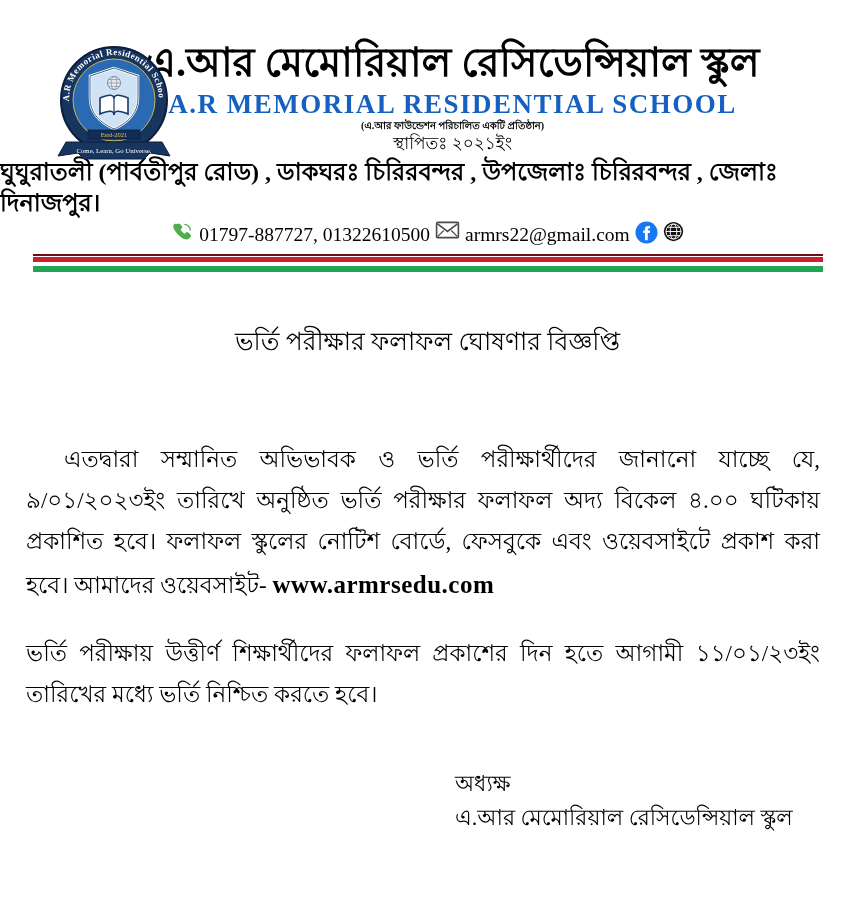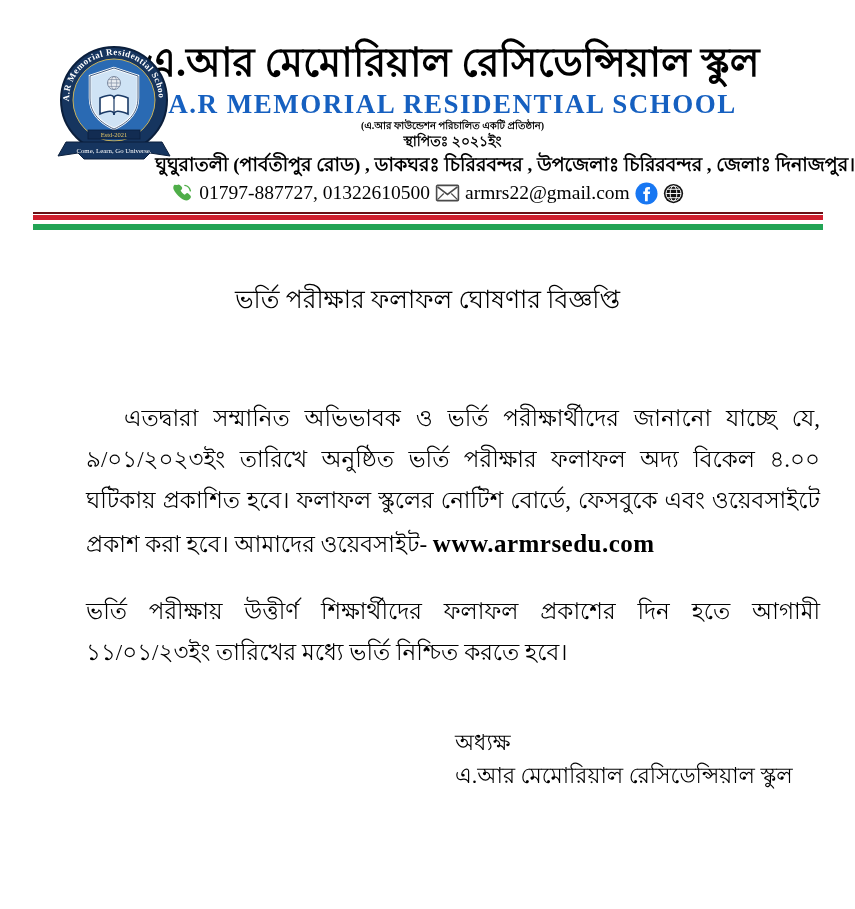--- a/index.html
+++ b/index.html
@@ -9,37 +9,37 @@
 
   
   .header{position:relative;padding-top:40px;}
   .logo-wrap{position:absolute;left:52px;top:46px;width:124px;height:118px;}
   .head-text{margin-left:95px;margin-right:45px;text-align:center;}
   .school-name-bn{font-size:40px;font-weight:bold;line-height:1.15;letter-spacing:0px;
                   font-family:"Liberation Serif","DejaVu Serif",serif;}
   .school-name-en{font-size:27px;font-weight:bold;color:#1660c0;letter-spacing:1.5px;
                   line-height:1.2;margin-top:2px;font-family:"Liberation Serif","DejaVu Serif",serif;}
   .tagline{font-size:10px;line-height:1.25;font-weight:600;}
-  .established{font-size:14px;line-height:1.25;font-weight:700;}
-  .address{font-size:19px;line-height:1.3;margin-top:3px;text-align:right;font-weight:600;}
+  .established{font-size:17px;line-height:1.25;font-weight:400;}
+  .address{font-size:24px;line-height:1.3;margin-top:3px;text-align:left;font-weight:600;}
   .contact{font-size:19.5px;line-height:1.45;margin-top:1px;text-align:center;
-           display:flex;justify-content:center;align-items:center;gap:5px;}
+           display:flex;justify-content:center;gap:5px;}
   .contact .txt{white-space:nowrap;}
   .icon{display:inline-block;vertical-align:middle;line-height:0;}
 
   
   .band{margin:5px 32px 0 33px;}
   .band .line-dark{height:2px;background:#6b0f14;}
   .band .line-red{height:5px;background:#cf1f2e;margin-top:1px;}
   .band .line-gap{height:4px;background:#ffffff;}
   .band .line-green{height:6px;background:#22a455;}
 
   
   .notice-title{margin-top:54px;text-align:center;font-size:25px;font-weight:normal;line-height:1.3;}
-  .body-text{margin:0 35px 0 86px;font-size:23px;line-height:1.78;text-align:justify;}
+  .body-text{margin:0 35px 0 26px;font-size:23px;line-height:1.78;text-align:justify;}
   .para1{margin-top:82px;text-indent:38px;}
   .para2{margin-top:26px;}
   .site-bold{font-weight:bold;font-size:25px;letter-spacing:.5px;}
 
   
   .signature{margin-left:455px;margin-top:52px;font-size:22px;line-height:1.52;}
   .signature div{white-space:nowrap;}
 </style>
 </head>
 <body>

